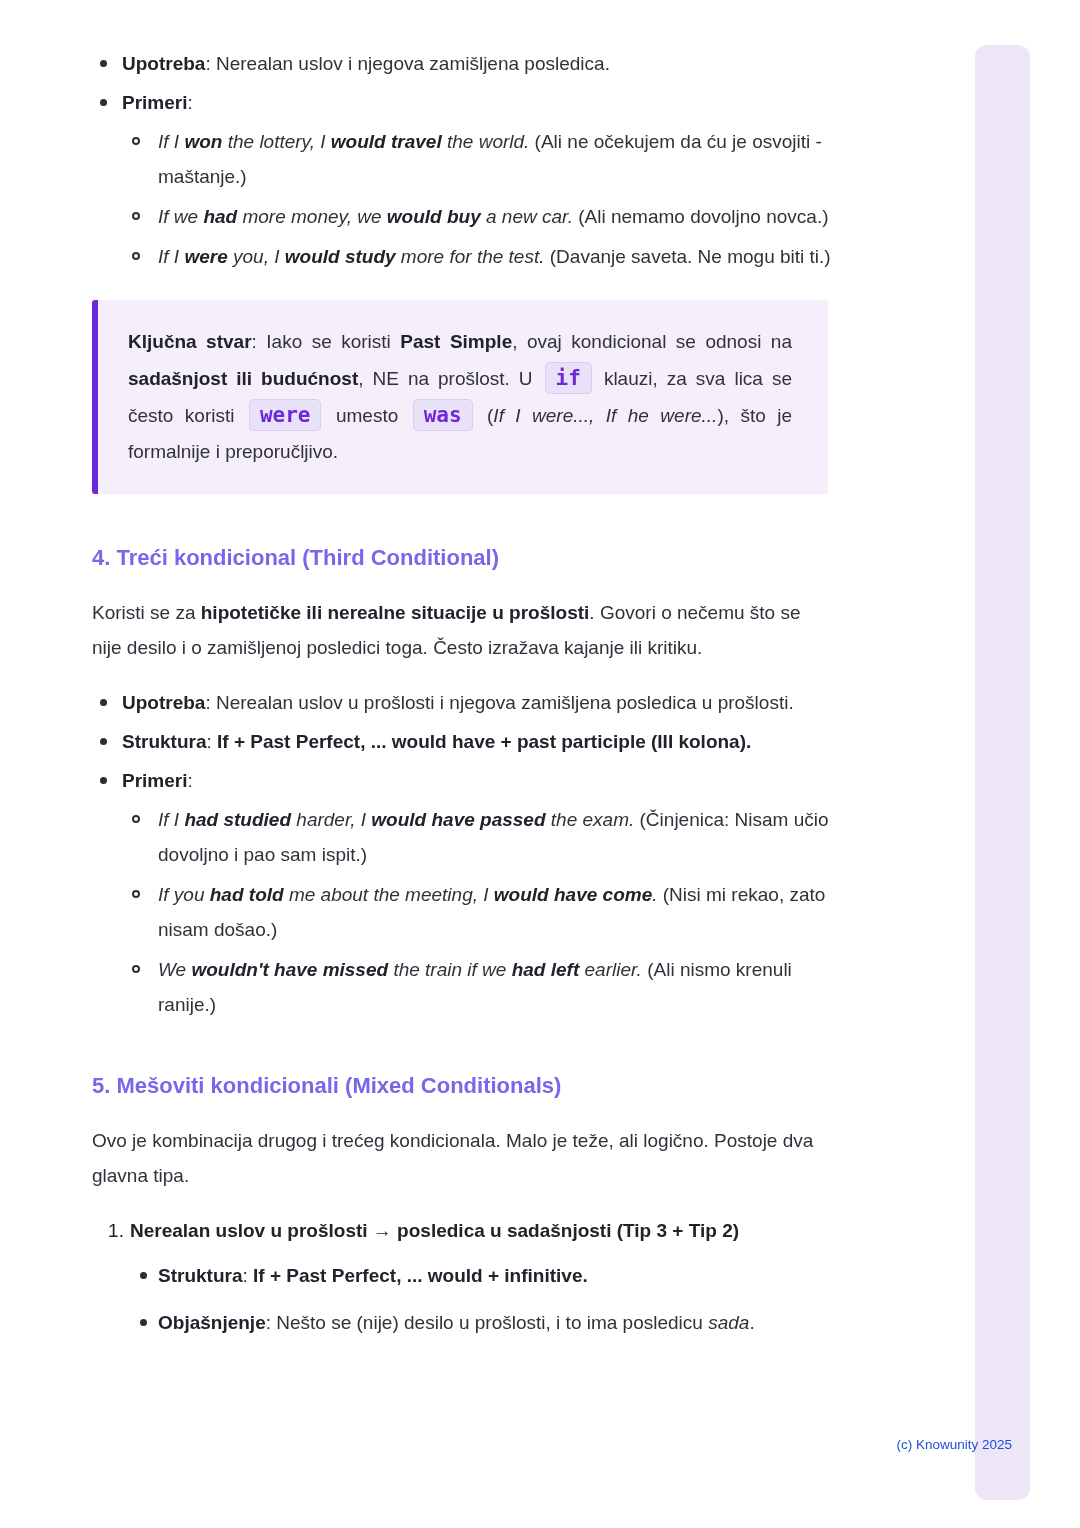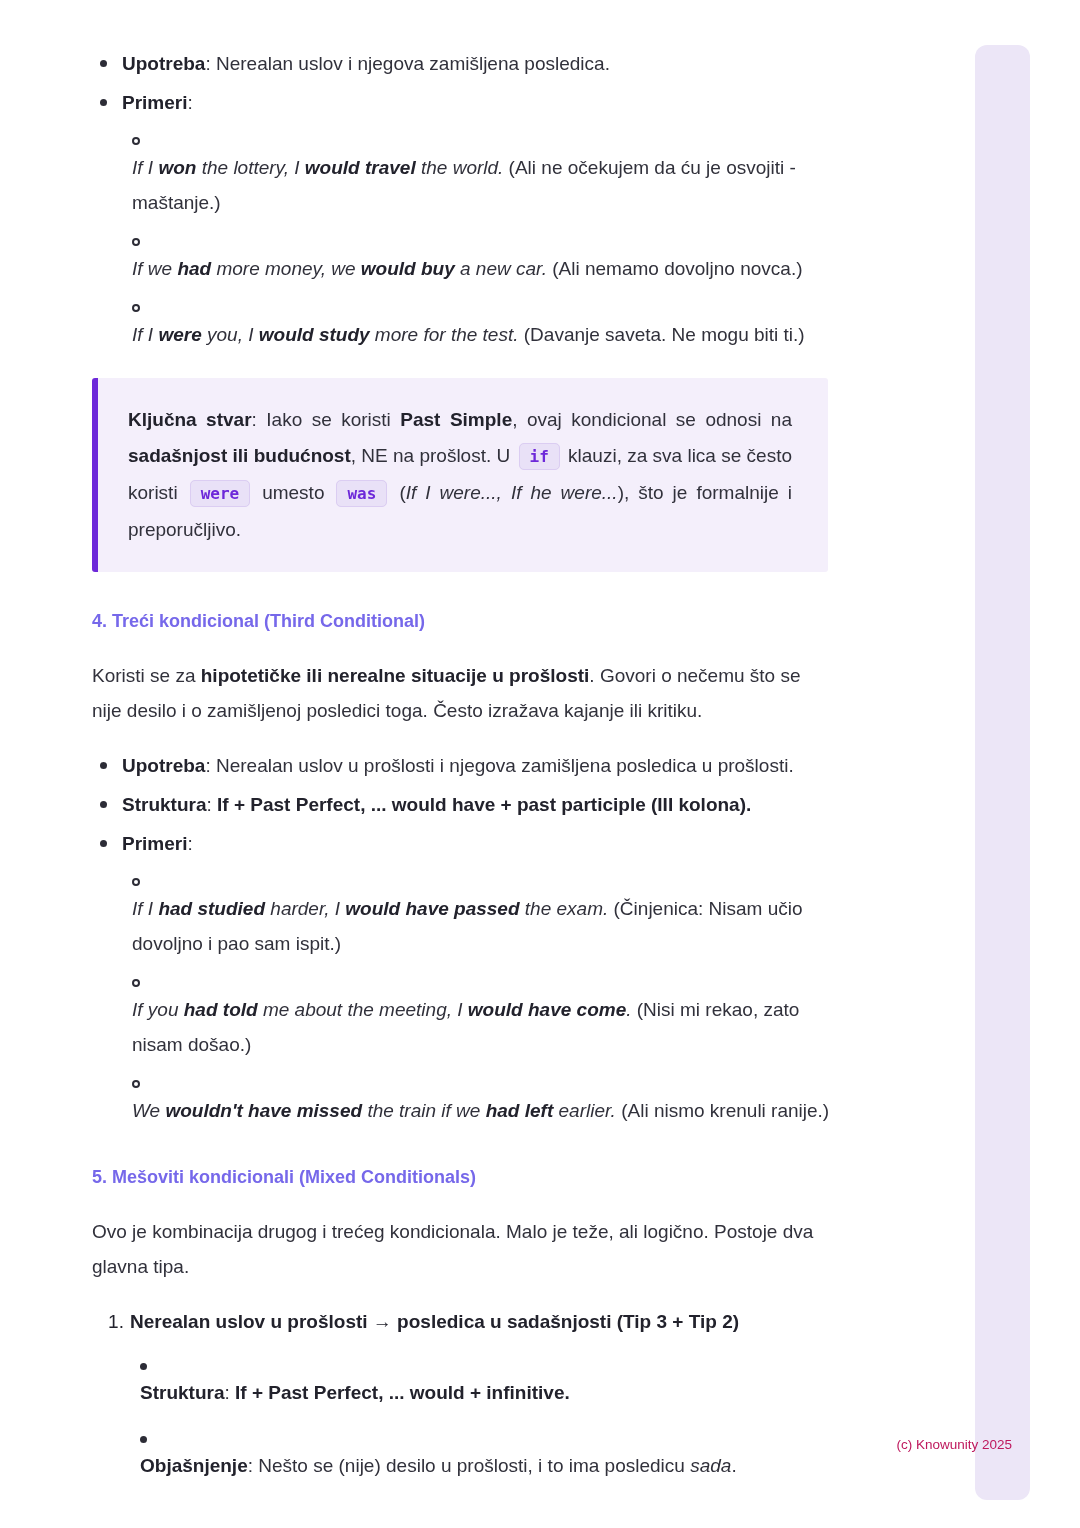--- a/index.html
+++ b/index.html
@@ -26,73 +26,73 @@
     padding: 46px 0 0 92px;
     width: 832px;
   }
   .rich, p.rich { line-height: 35px; }
   .b { font-weight: 700; color: #22222c; text-align: center; }
   .i { font-style: italic; }
   .code {
     font-family: "DejaVu Sans Mono", "Liberation Mono", monospace;
     font-style: normal;
     font-weight: 700;
-    font-size: 16px;
+    font-size: 21px;
     color: var(--code-text, #6d28d9);
     background: var(--code-bg, #e9e1f7);
     border: 1px solid #dbcdf2;
     border-radius: 5px;
     padding: 3px 10px;
     margin: 0 3px;
     white-space: nowrap;
   }
   ul { list-style: none; }
   .li1 { display: flex; margin-bottom: 4px; padding-left: 8px; }
   .li1 .marker-col { width: 22px; flex: 0 0 22px; }
   .disc {
     display: inline-block; width: 7px; height: 7px; border-radius: 50%;
     background: #2c2c36; margin-top: 14px;
   }
   .l2 { margin-top: 4px; }
-  .li2 { display: flex; margin-bottom: 5px; padding-left: 40px; flex-direction: column; }
+  .li2 { display: flex; margin-bottom: 5px; padding-left: 40px; }
   .li2 .marker-col { width: 26px; flex: 0 0 26px; }
   .circle {
     display: inline-block; width: 8px; height: 8px; border-radius: 50%;
     border: 2px solid #2c2c36; background: transparent; margin-top: 13px;
   }
   .txt { flex: 1 1 auto; }
   .callout {
     margin-top: 26px;
     width: 736px;
     background: var(--callout-bg, #f4effb);
     border-left: 6px solid var(--callout-border, #6d28d9);
     border-radius: 3px;
     padding: 24px 36px 24px 30px;
   }
   .callout .rich { line-height: 36px; text-align: justify; }
   h2.section-heading {
-    margin-top: 34px;
+    margin-top: 49px;
     margin-bottom: 22px;
-    font-size: 18px;
+    font-size: 22px;
     font-weight: 700;
     color: var(--accent-purple, #7668ea);
     line-height: 30px;
   }
   p.para { margin-bottom: 20px; }
   .numbered-item { display: flex; padding-left: 10px; margin-top: 4px; margin-bottom: 10px; }
   .numbered-item .num-col { width: 28px; flex: 0 0 28px; font-weight: 400; }
   .l3 { margin-top: 8px; }
-  .li3 { display: flex; margin-bottom: 12px; padding-left: 48px; flex-direction: column; }
+  .li3 { display: flex; margin-bottom: 12px; padding-left: 48px; }
   .li3 .marker-col { width: 18px; flex: 0 0 18px; }
   .footer-note {
     position: absolute;
     top: 1437px;
     right: 68px;
     font-size: 13.5px;
-    color: #be185d;
+    color: #1d4ed8;
   }
 </style>
 </head>
 <body>
 
 <div class="right-strip"></div>
 
 <main class="content">
 
   <ul class="l1">

